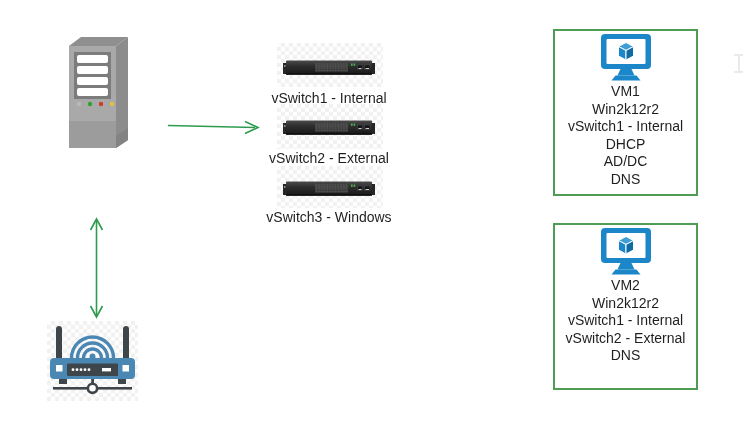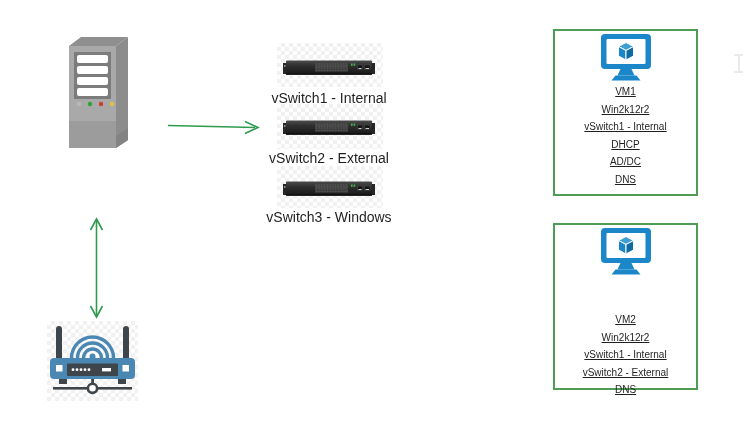--- a/index.html
+++ b/index.html
@@ -17,21 +17,21 @@
     background-image:
       linear-gradient(45deg,#f1f1f1 25%,transparent 25%,transparent 75%,#f1f1f1 75%),
       linear-gradient(45deg,#f1f1f1 25%,transparent 25%,transparent 75%,#f1f1f1 75%);
     background-size:8px 8px;background-position:0 0,4px 4px;
   }
   .vm-box{
     position:absolute;width:145px;height:167px;border:2px solid #4f9d55;background:#ffffff;
     box-sizing:border-box;display:flex;flex-direction:column;align-items:center;
   }
   .vm-box .vm-icon{margin-top:2px;flex:0 0 auto;}
-  .vm-lines{margin-top:1px;text-align:center;font-size:10px;line-height:17.6px;color:#1f1f1f;text-decoration:underline;}
+  .vm-lines{margin-top:1px;text-align:center;font-size:14px;line-height:17.6px;color:#1f1f1f;}
   .switch-svg{position:absolute;}
   .ibeam{position:absolute;left:734px;top:54px;width:9px;height:19px;}
   .ibeam .v{position:absolute;left:3.5px;top:1px;width:2px;height:17px;background:#eaeaea;}
   .ibeam .h1{position:absolute;left:0;top:0;width:9px;height:2px;background:#eaeaea;}
   .ibeam .h2{position:absolute;left:0;bottom:0;width:9px;height:2px;background:#eaeaea;}
 </style>
 </head>
 <body>
 
 <div class="canvas">
@@ -148,21 +148,21 @@
     <div class="vm-lines">
       <div>VM1</div>
       <div>Win2k12r2</div>
       <div>vSwitch1 - Internal</div>
       <div>DHCP</div>
       <div>AD/DC</div>
       <div>DNS</div>
     </div>
   </div>
 
-  <div class="vm-box" style="left:553px;top:223px;gap:34px;">
+  <div class="vm-box" style="left:553px;top:223px;">
     <svg class="vm-icon" width="52" height="49" viewBox="0 0 52 49">
       <rect x="1" y="1" width="50" height="35" rx="4" fill="#1b87c9"></rect>
       <rect x="6.5" y="6" width="39" height="25" rx="1" fill="#ffffff"></rect>
       <polygon points="26,9.5 33.5,13.5 26,17.5 18.5,13.5" fill="#3e9fd6" stroke="#ffffff" stroke-width="1" stroke-linejoin="round"></polygon>
       <polygon points="18.5,13.5 26,17.5 26,27 18.5,23" fill="#1b87c9" stroke="#ffffff" stroke-width="1" stroke-linejoin="round"></polygon>
       <polygon points="33.5,13.5 26,17.5 26,27 33.5,23" fill="#0f6ba6" stroke="#ffffff" stroke-width="1" stroke-linejoin="round"></polygon>
       <polygon points="20.5,36 31.5,36 34.5,42.5 17.5,42.5" fill="#1b87c9"></polygon>
       <polygon points="11.5,47.5 40.5,47.5 36.5,42.5 15.5,42.5" fill="#1b87c9"></polygon>
     </svg>
     <div class="vm-lines">

